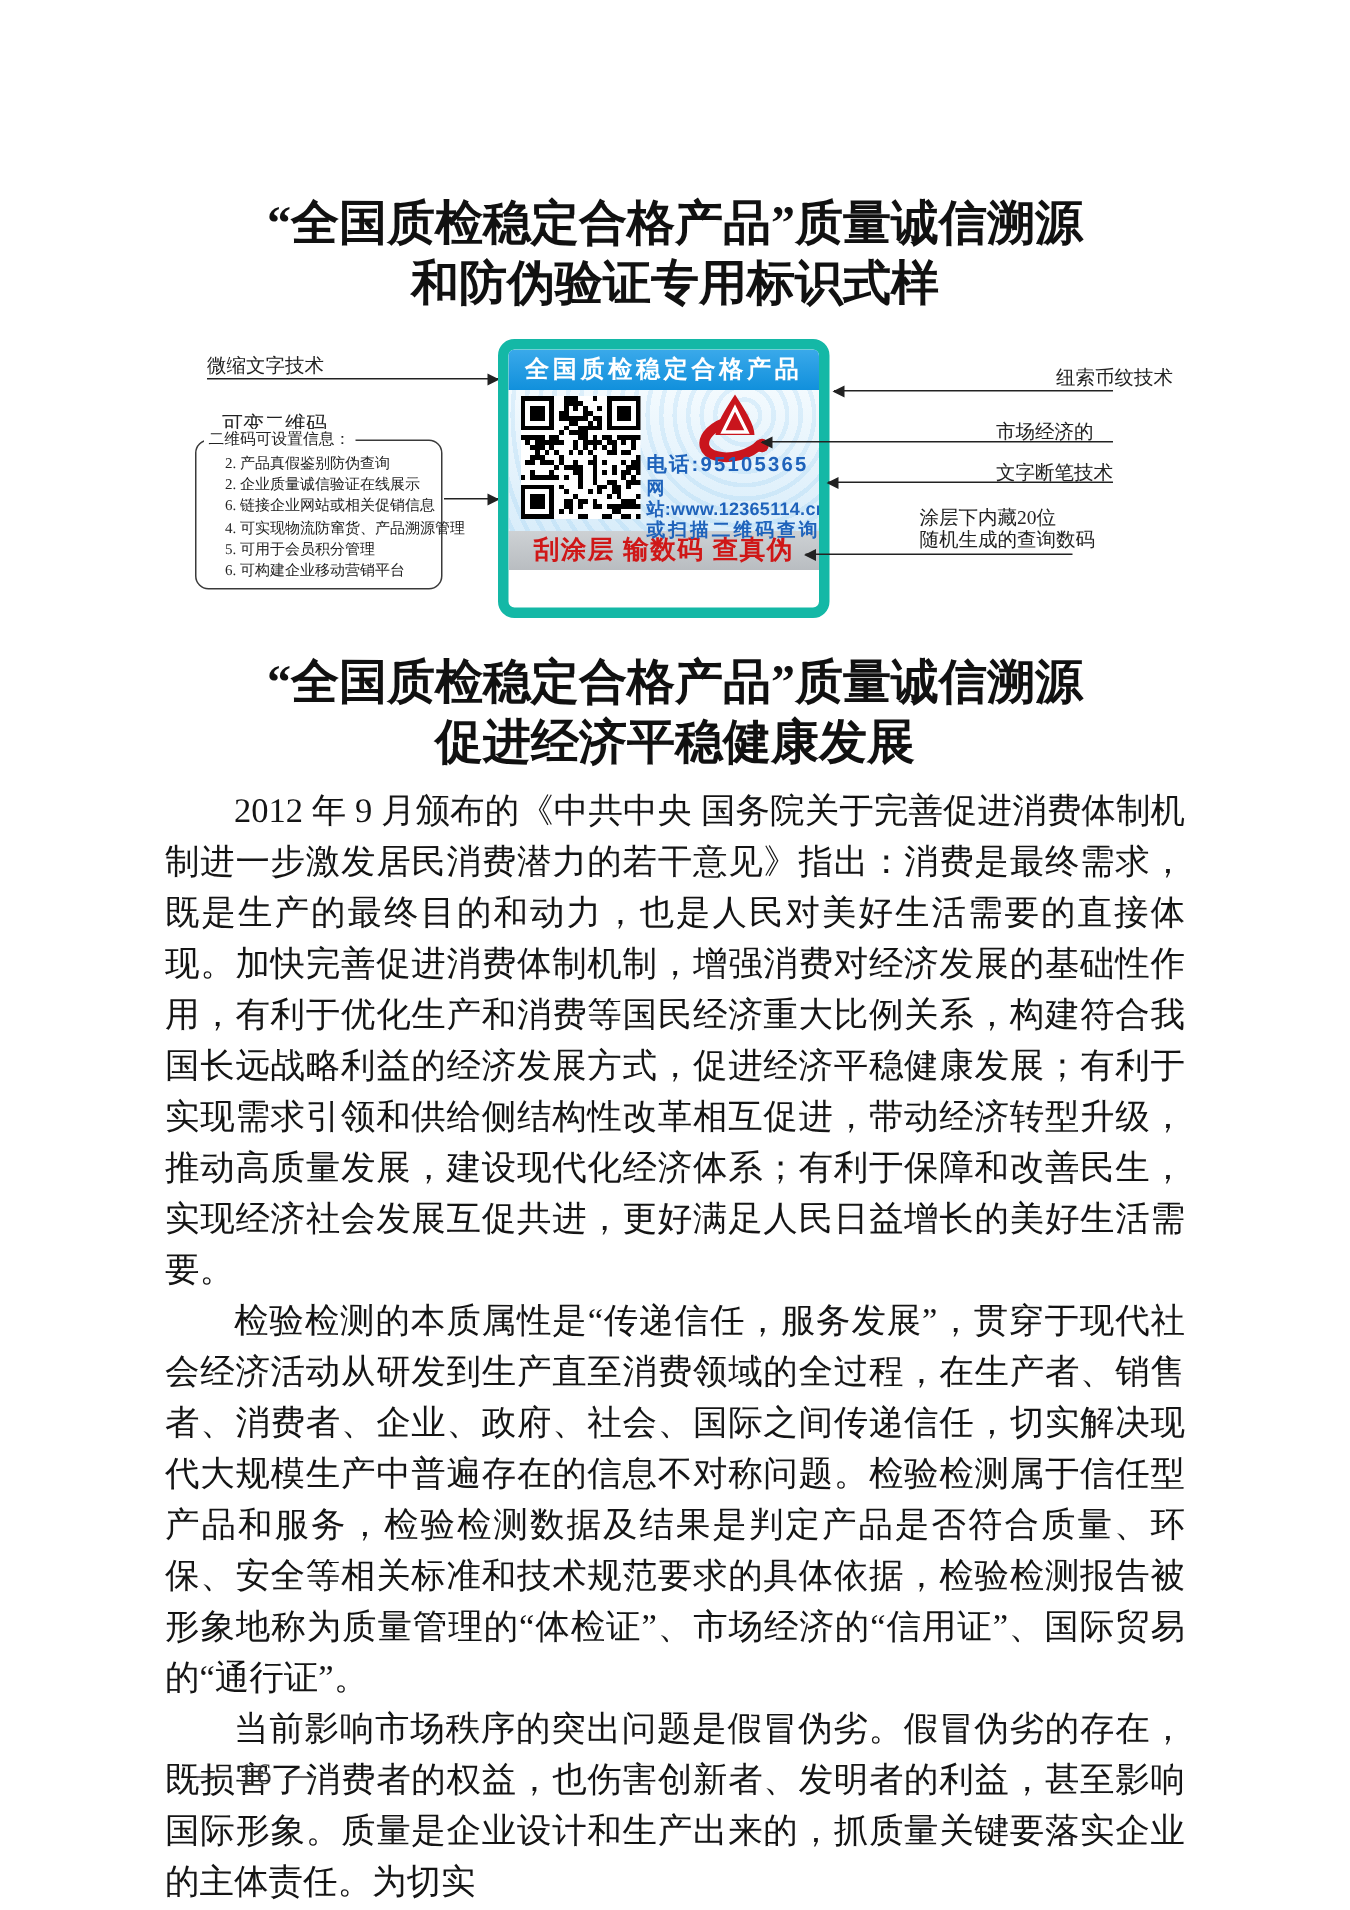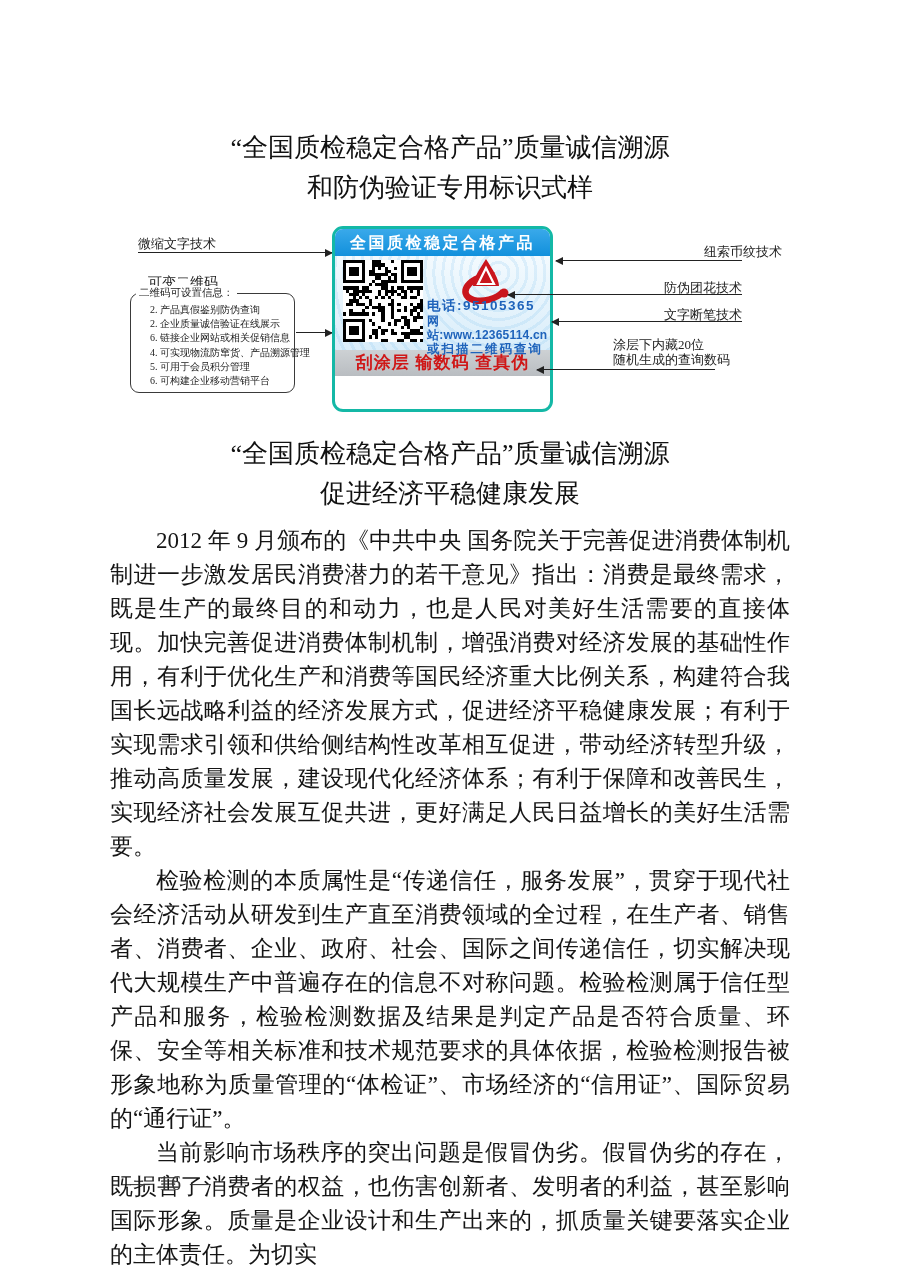--- a/index.html
+++ b/index.html
@@ -3,21 +3,21 @@
 <meta charset="utf-8">
 <style>
   * { margin:0; padding:0; box-sizing:border-box; }
   html,body { background:#ffffff; }
   .page {
     position:relative; width:900px; height:1273px; margin:0 auto;
     background:#ffffff; overflow:hidden;
     font-family:"Liberation Serif", serif; color:#1a1a1a;
   }
   .title { position:absolute; left:0; width:900px; text-align:center;
-    font-weight:normal; font-size:26px; line-height:40px; color:#111; }
+    font-weight:bold; font-size:32px; line-height:40px; color:#111; }
   .t1 { top:128px; }
   .t2 { top:434px; }
 
   
   .ann { position:absolute; font-size:13px; color:#222; white-space:nowrap; }
   .ann-micro { left:138px; top:235px; }
   .ann-varqr { left:148px; top:274px; font-size:14px; }
   .ann-r { text-align:right; }
   .ann-rope   { left:704px; top:243px; }
   .ann-flower { left:664px; top:279px; }
@@ -33,21 +33,21 @@
   .cline { position:absolute; height:0; border-top:1.5px solid #222; }
   .ah-l { position:absolute; left:-1px; top:-4.5px; width:0; height:0;
     border-top:4px solid transparent; border-bottom:4px solid transparent;
     border-right:8px solid #222; }
   .ah-r { position:absolute; right:-1px; top:-4.5px; width:0; height:0;
     border-top:4px solid transparent; border-bottom:4px solid transparent;
     border-left:8px solid #222; }
 
   
   .sticker { position:absolute; left:332px; top:226px; width:221px; height:186px;
-    border:3px solid #14b8a6; border-radius:11px; overflow:hidden; background:#fff;
+    border:7px solid #14b8a6; border-radius:11px; overflow:hidden; background:#fff;
     font-family:"Liberation Sans", sans-serif; }
   .band { width:100%; text-align:center; }
   .band-top { height:27px; line-height:27px; font-size:16px; font-weight:bold;
     letter-spacing:2.5px; color:#fff;
     background:linear-gradient(180deg,#3aa9ea,#1190dc); }
   .mid { position:relative; height:94px;
     background:
       repeating-radial-gradient(circle at 76% 18%, rgba(130,195,238,.20) 0 3px, rgba(255,255,255,0) 3px 9px),
       linear-gradient(180deg,#f3fafe,#d9edfa); }
   .qr { position:absolute; left:8px; top:4px; width:80px; height:82px; }
@@ -327,21 +327,21 @@
       </div>
     </div>
     <div class="band band-gray">刮涂层  输数码  查真伪</div>
   </div>
 
   <div class="ann ann-r ann-rope">纽索币纹技术</div>
   <div class="cline" style="left:556px; top:260px; width:186px;">
       <i class="ah-l"></i>
     </div>
 
-  <div class="ann ann-r ann-flower">防伪团花技术</div>
+  <div class="ann ann-r ann-flower">市场经济的</div>
   <div class="cline" style="left:508px; top:294px; width:234px;">
       <i class="ah-l"></i>
     </div>
 
   <div class="ann ann-r ann-stroke">文字断笔技术</div>
   <div class="cline" style="left:552px; top:321px; width:190px;">
       <i class="ah-l"></i>
     </div>
 
   <div class="ann ann-coating">

